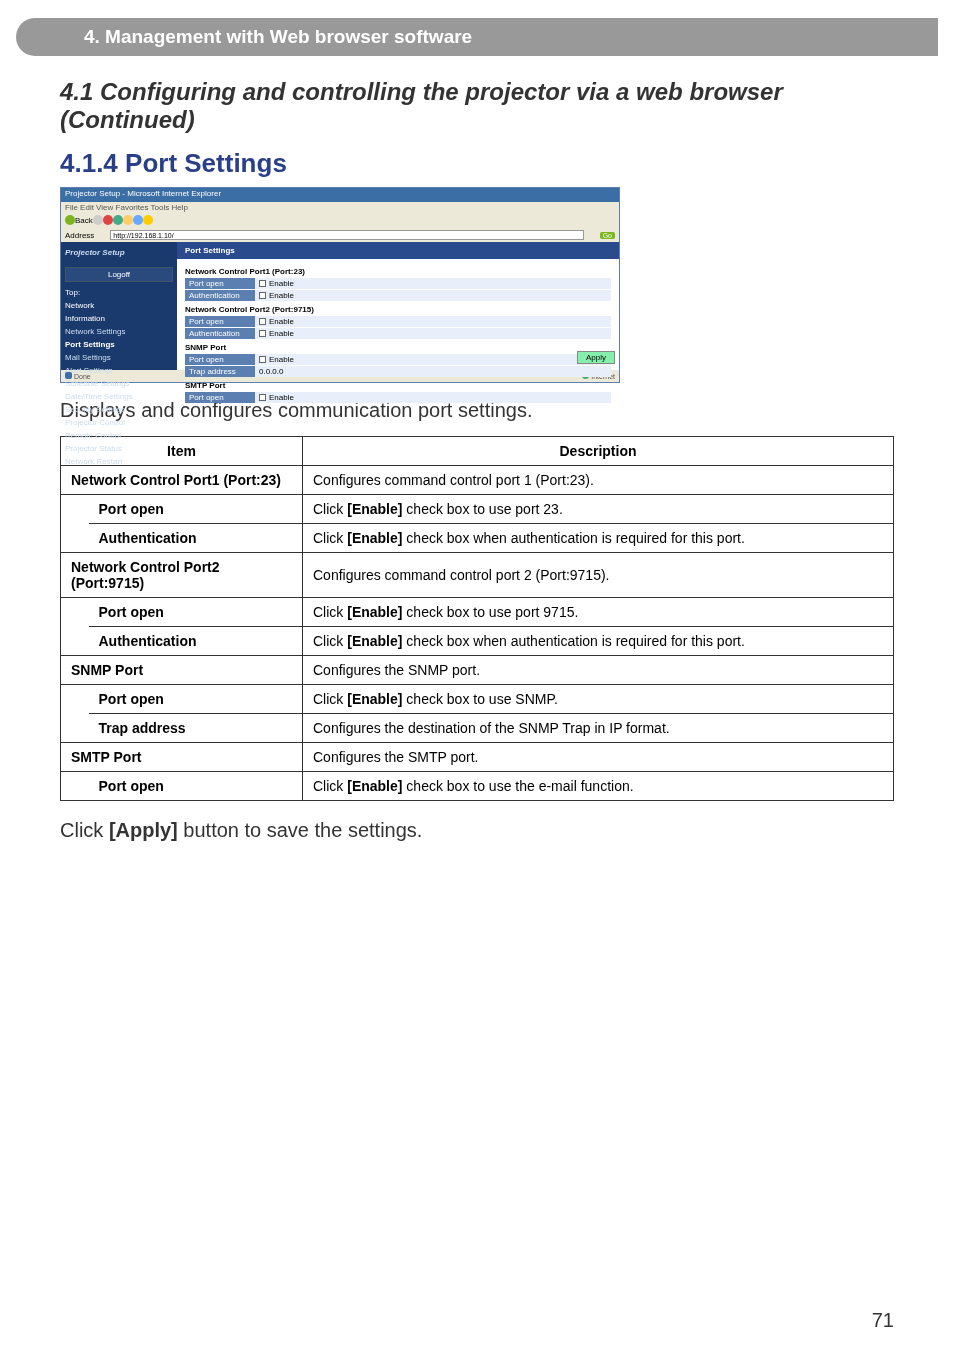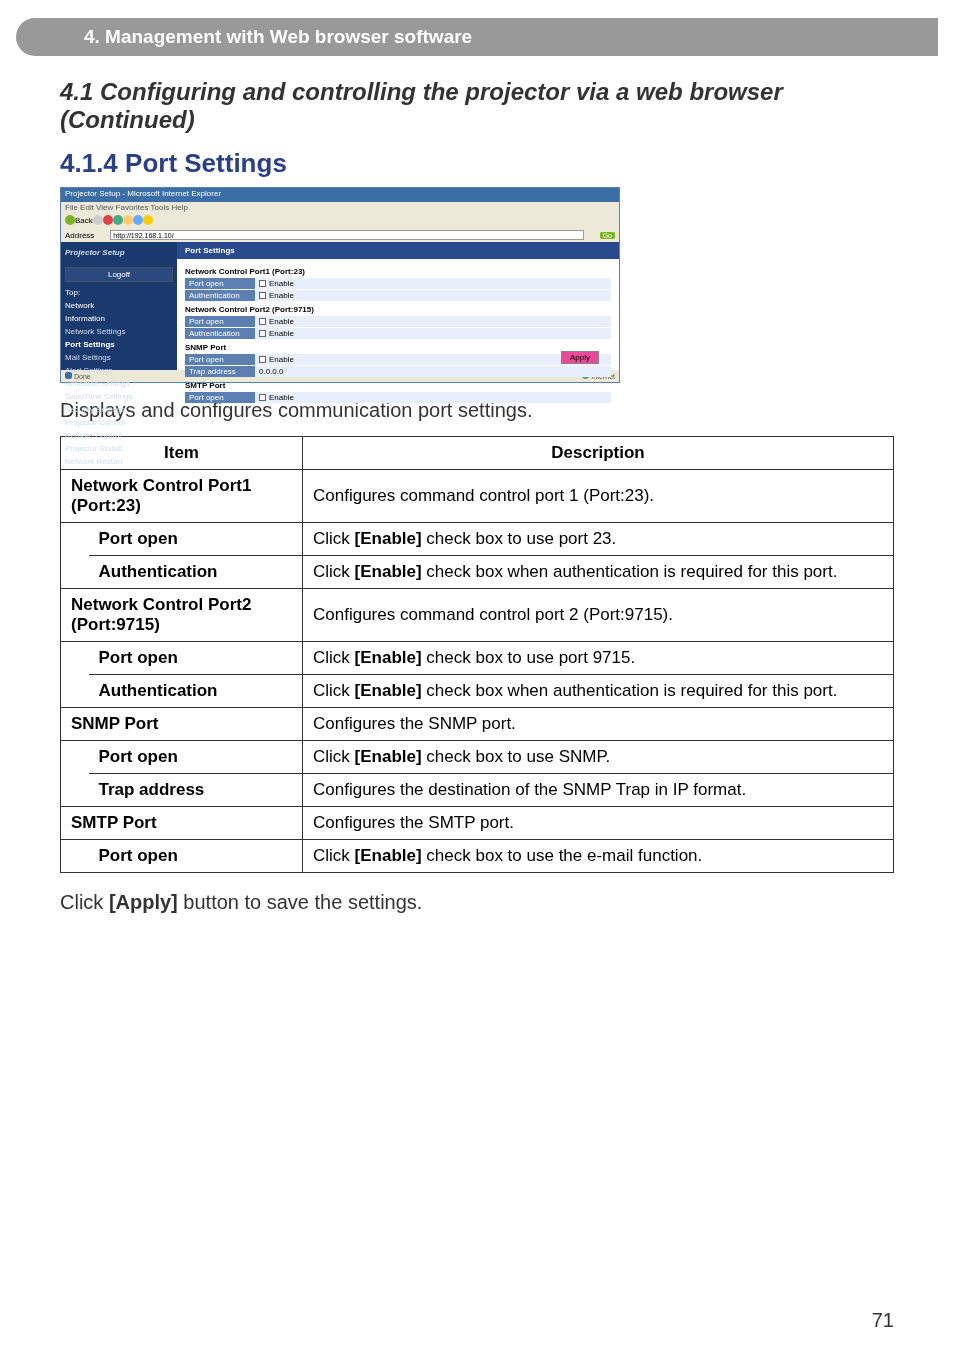--- a/index.html
+++ b/index.html
@@ -62,38 +62,38 @@
     .ss-nav-active { color: #fff; font-weight: bold; }
     .ss-nav-category { padding: 2px 4px; color: #fff; font-weight: normal; }
     .ss-content { flex: 1; background: #fff; padding: 0; position: relative; }
     .ss-content-header { background: #2a4a8e; color: #fff; font-weight: bold; padding: 4px 8px; }
     .ss-section { padding: 4px 8px; }
     .ss-section-title { font-weight: bold; color: #000; margin: 4px 0 2px; }
     .ss-row { display: flex; margin: 1px 0; }
     .ss-row-label { background: #5a7fb0; color: #fff; width: 70px; padding: 1px 4px; }
     .ss-row-value { background: #e8effa; color: #000; flex: 1; padding: 1px 4px; display: flex; align-items: center; gap: 3px; }
     .ss-cb { width: 7px; height: 7px; border: 1px solid #666; background: #fff; display: inline-block; }
-    .ss-apply { position: absolute; right: 20px; bottom: 6px; background: #ec4899; border: 1px solid #888; padding: 1px 8px; font-size: 8px; }
+    .ss-apply { position: absolute; right: 4px; bottom: 6px; background: #86efac; border: 1px solid #888; padding: 1px 8px; font-size: 8px; }
     .ss-statusbar { background: #ece9d8; height: 12px; display: flex; justify-content: space-between; padding: 0 4px; align-items: center; font-size: 7px; color: #555; }
     .ss-done-dot { width: 7px; height: 7px; background: #3a6ea5; border-radius: 2px; display: inline-block; margin-right: 2px; }
     .ss-internet-dot { width: 7px; height: 7px; background: #4a7; border-radius: 50%; display: inline-block; margin-right: 2px; }
     .body-text {
       font-size: 20px;
       color: #333;
       margin: 0 60px 14px 60px;
     }
     .settings-table {
       margin: 0 60px 18px 60px;
       border-collapse: collapse;
       width: calc(100% - 120px);
     }
     .settings-table th, .settings-table td {
       border: 1px solid #333;
       padding: 6px 10px;
-      font-size: 17px;
+      font-size: 14px;
       text-align: left;
       vertical-align: middle;
     }
     .settings-table th {
       font-weight: bold;
       text-align: center;
       background: #fff;
     }
     .settings-table .col-indent { width: 28px; border-right: none; }
     .settings-table .col-item-indented { width: 214px; border-left: none; }

